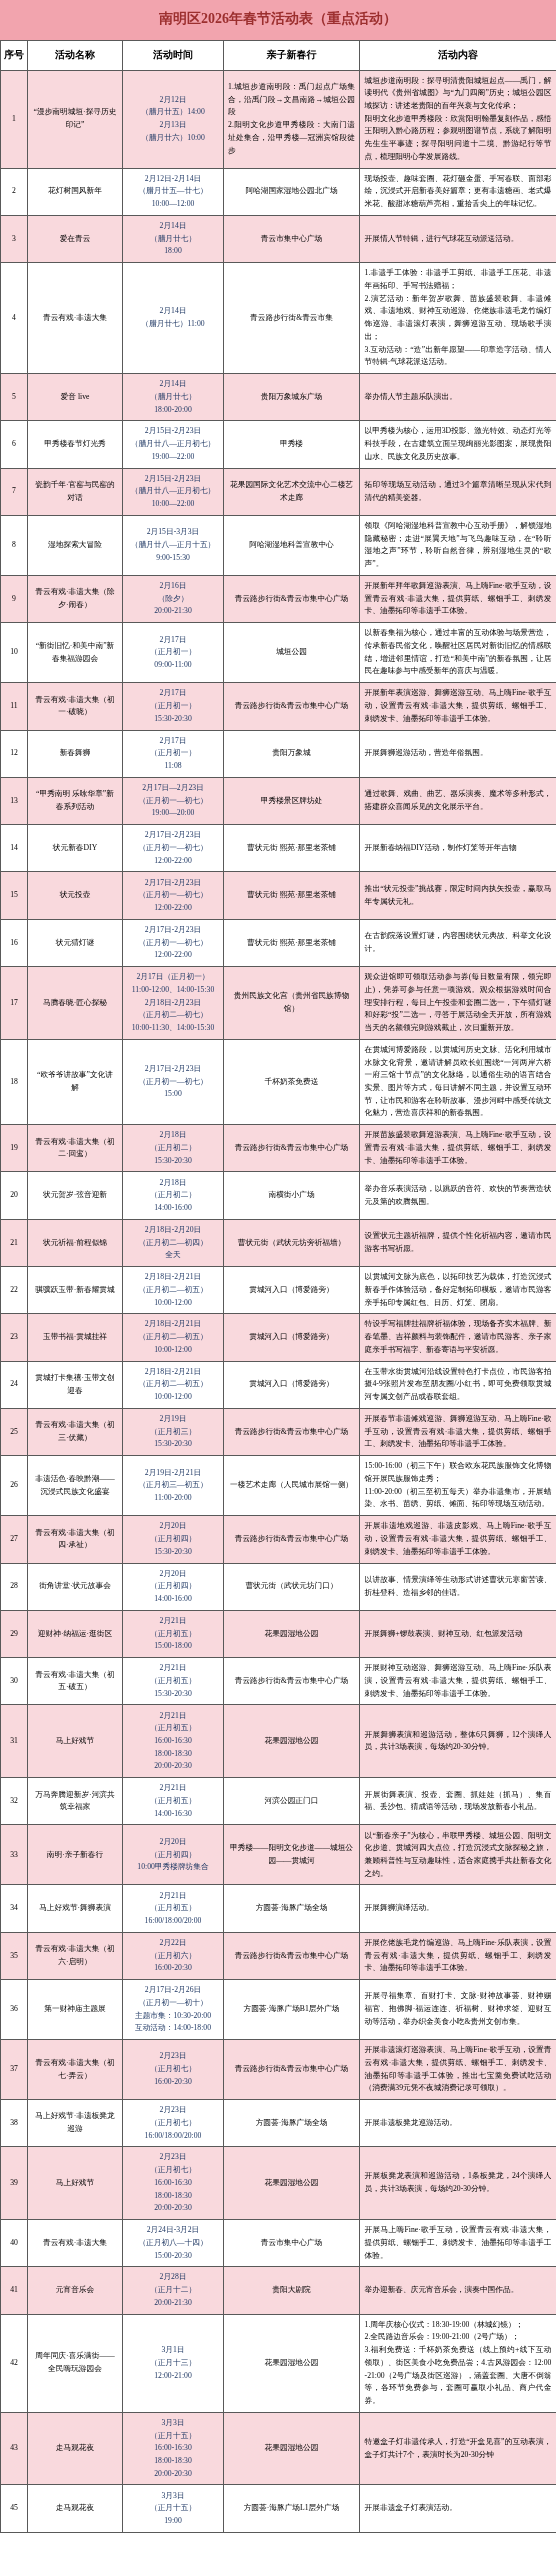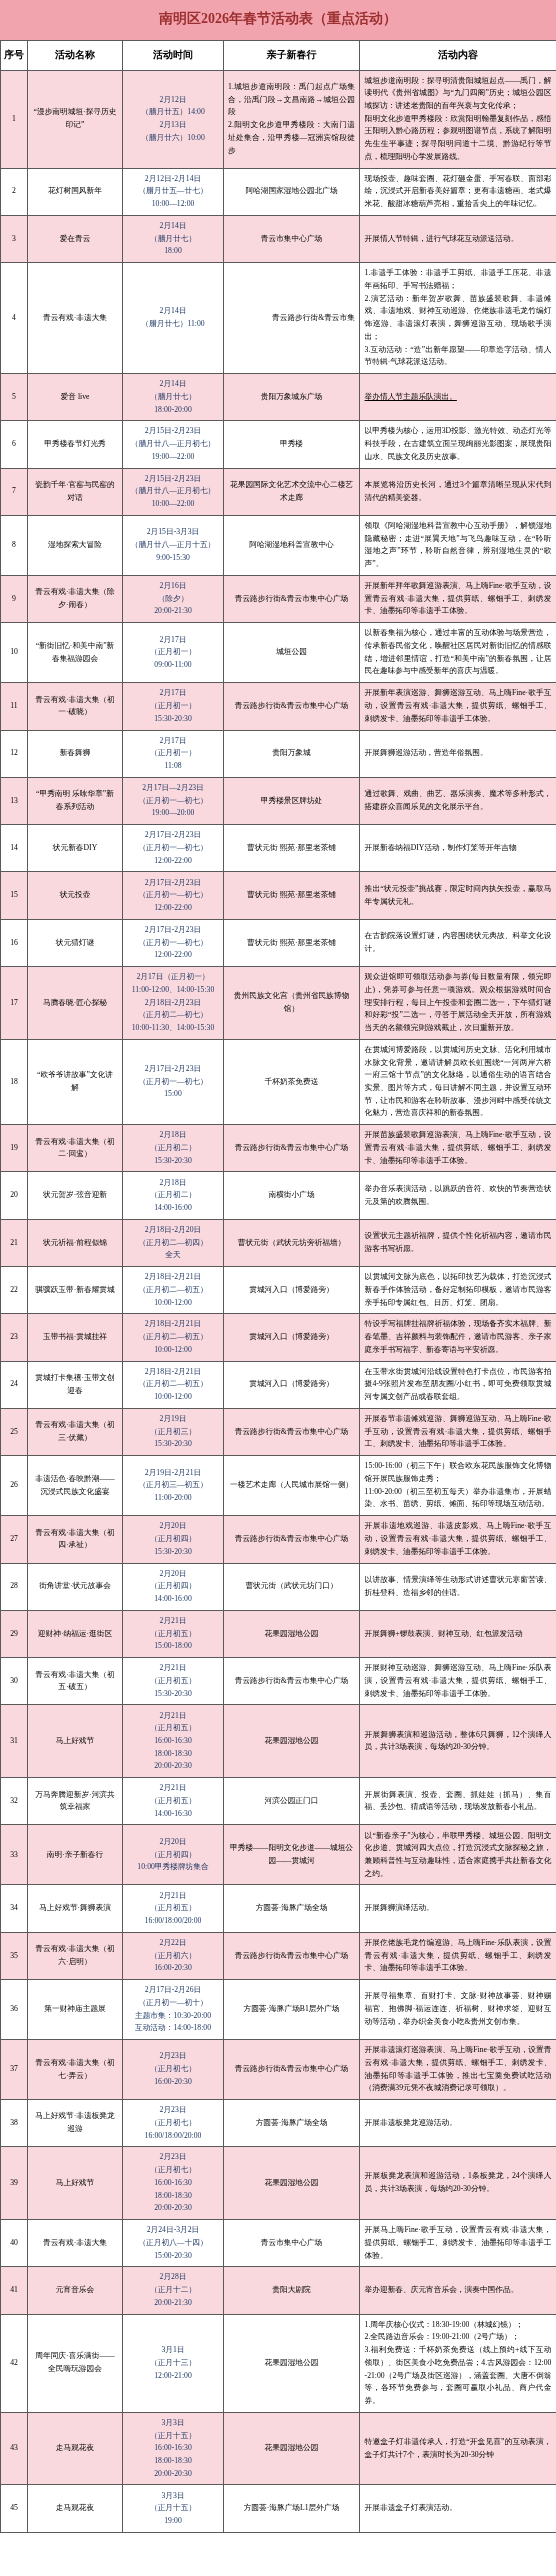--- a/index.html
+++ b/index.html
@@ -72,51 +72,51 @@
 （腊月廿七）
 18:00</td>
         <td class="col-location" style="white-space: pre-line;">青云市集中心广场</td>
         <td class="col-content" style="white-space: pre-line;">开展情人节特辑，进行气球花互动派送活动。</td>
       </tr>
       <tr>
         <td class="col-no">4</td>
         <td class="col-name">青云有戏·非遗大集</td>
         <td class="col-time">2月14日
 （腊月廿七）11:00</td>
-        <td class="col-location" style="white-space: pre-line; text-align: right;">青云路步行街&amp;青云市集</td>
+        <td class="col-location" style="white-space: pre-line;">青云路步行街&amp;青云市集</td>
         <td class="col-content" style="white-space: pre-line; margin-top: 12px;">1.非遗手工体验：非遗手工剪纸、非遗手工压花、非遗年画拓印、手写书法赠福；
 2.演艺活动：新年贺岁歌舞、苗族盛装歌舞、非遗傩戏、非遗地戏、财神互动巡游、仡佬族非遗毛龙竹编灯饰巡游、非遗滚灯表演，舞狮巡游互动、现场歌手演出；
 3.互动活动：“造”出新年愿望——印章造字活动、情人节特辑·气球花派送活动。</td>
       </tr>
       <tr>
         <td class="col-no">5</td>
         <td class="col-name">爱音 live</td>
         <td class="col-time">2月14日
 （腊月廿七）
 18:00-20:00</td>
         <td class="col-location" style="white-space: pre-line;">贵阳万象城东广场</td>
-        <td class="col-content" style="white-space: pre-line; text-decoration: underline;">举办情人节主题乐队演出。</td>
+        <td class="col-content" style="white-space: pre-line;">举办情人节主题乐队演出。</td>
       </tr>
       <tr>
         <td class="col-no">6</td>
         <td class="col-name">甲秀楼春节灯光秀</td>
         <td class="col-time">2月15日-2月23日
 （腊月廿八—正月初七）
 19:00—22:00</td>
         <td class="col-location" style="white-space: pre-line;">甲秀楼</td>
         <td class="col-content" style="white-space: pre-line;">以甲秀楼为核心，运用3D投影、激光特效、动态灯光等科技手段，在古建筑立面呈现绚丽光影图案，展现贵阳山水、民族文化及历史故事。</td>
       </tr>
       <tr>
         <td class="col-no">7</td>
         <td class="col-name">瓷韵千年·官窑与民窑的对话</td>
         <td class="col-time">2月15日-2月23日
 （腊月廿八—正月初七）
 10:00—22:00</td>
         <td class="col-location" style="white-space: pre-line;">花果园国际文化艺术交流中心二楼艺术走廊</td>
-        <td class="col-content" style="white-space: pre-line;">本展览将沿历史长河，通过3个篇章清晰呈现从宋代到清代的精美瓷器。</td>
+        <td class="col-content" style="white-space: pre-line;">拓印等现场互动活动，通过3个篇章清晰呈现从宋代到清代的精美瓷器。</td>
       </tr>
       <tr>
         <td class="col-no">8</td>
         <td class="col-name">湿地探索大冒险</td>
         <td class="col-time">2月15日-3月3日
 （腊月廿八—正月十五）
 9:00-15:30</td>
         <td class="col-location" style="white-space: pre-line;">阿哈湖湿地科普宣教中心</td>
         <td class="col-content" style="white-space: pre-line;">领取《阿哈湖湿地科普宣教中心互动手册》，解锁湿地隐藏秘密；走进“展翼天地”与飞鸟趣味互动，在“聆听湿地之声”环节，聆听自然音律，辨别湿地生灵的“歌声”。</td>
       </tr>

